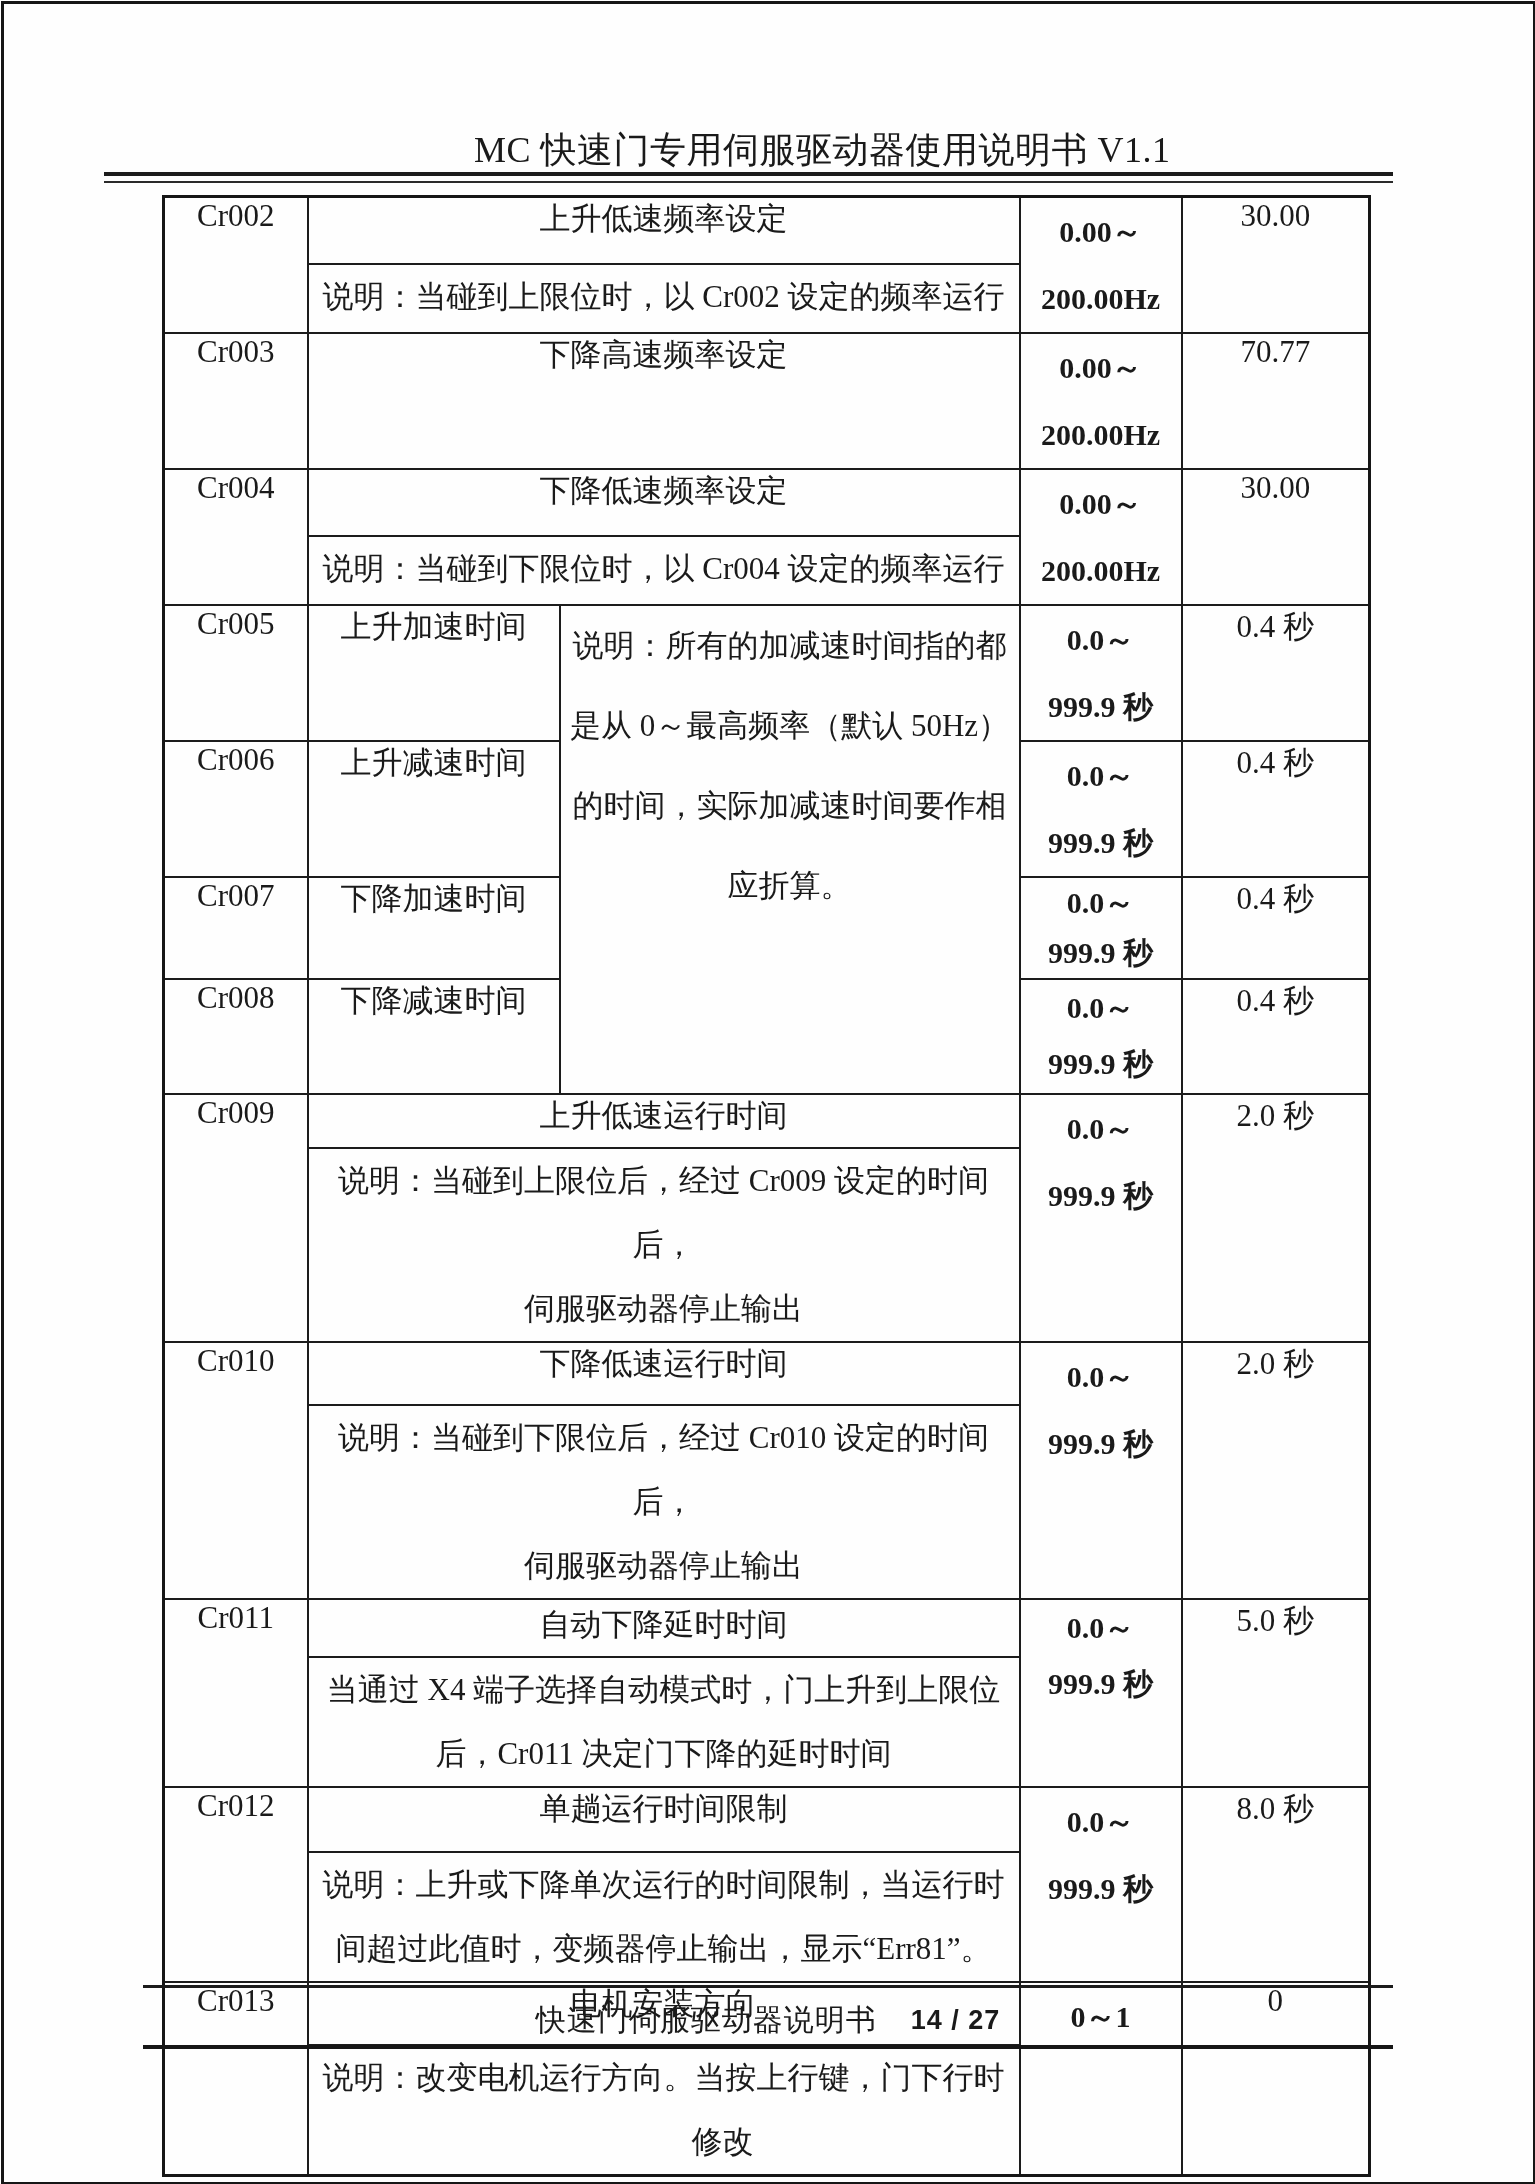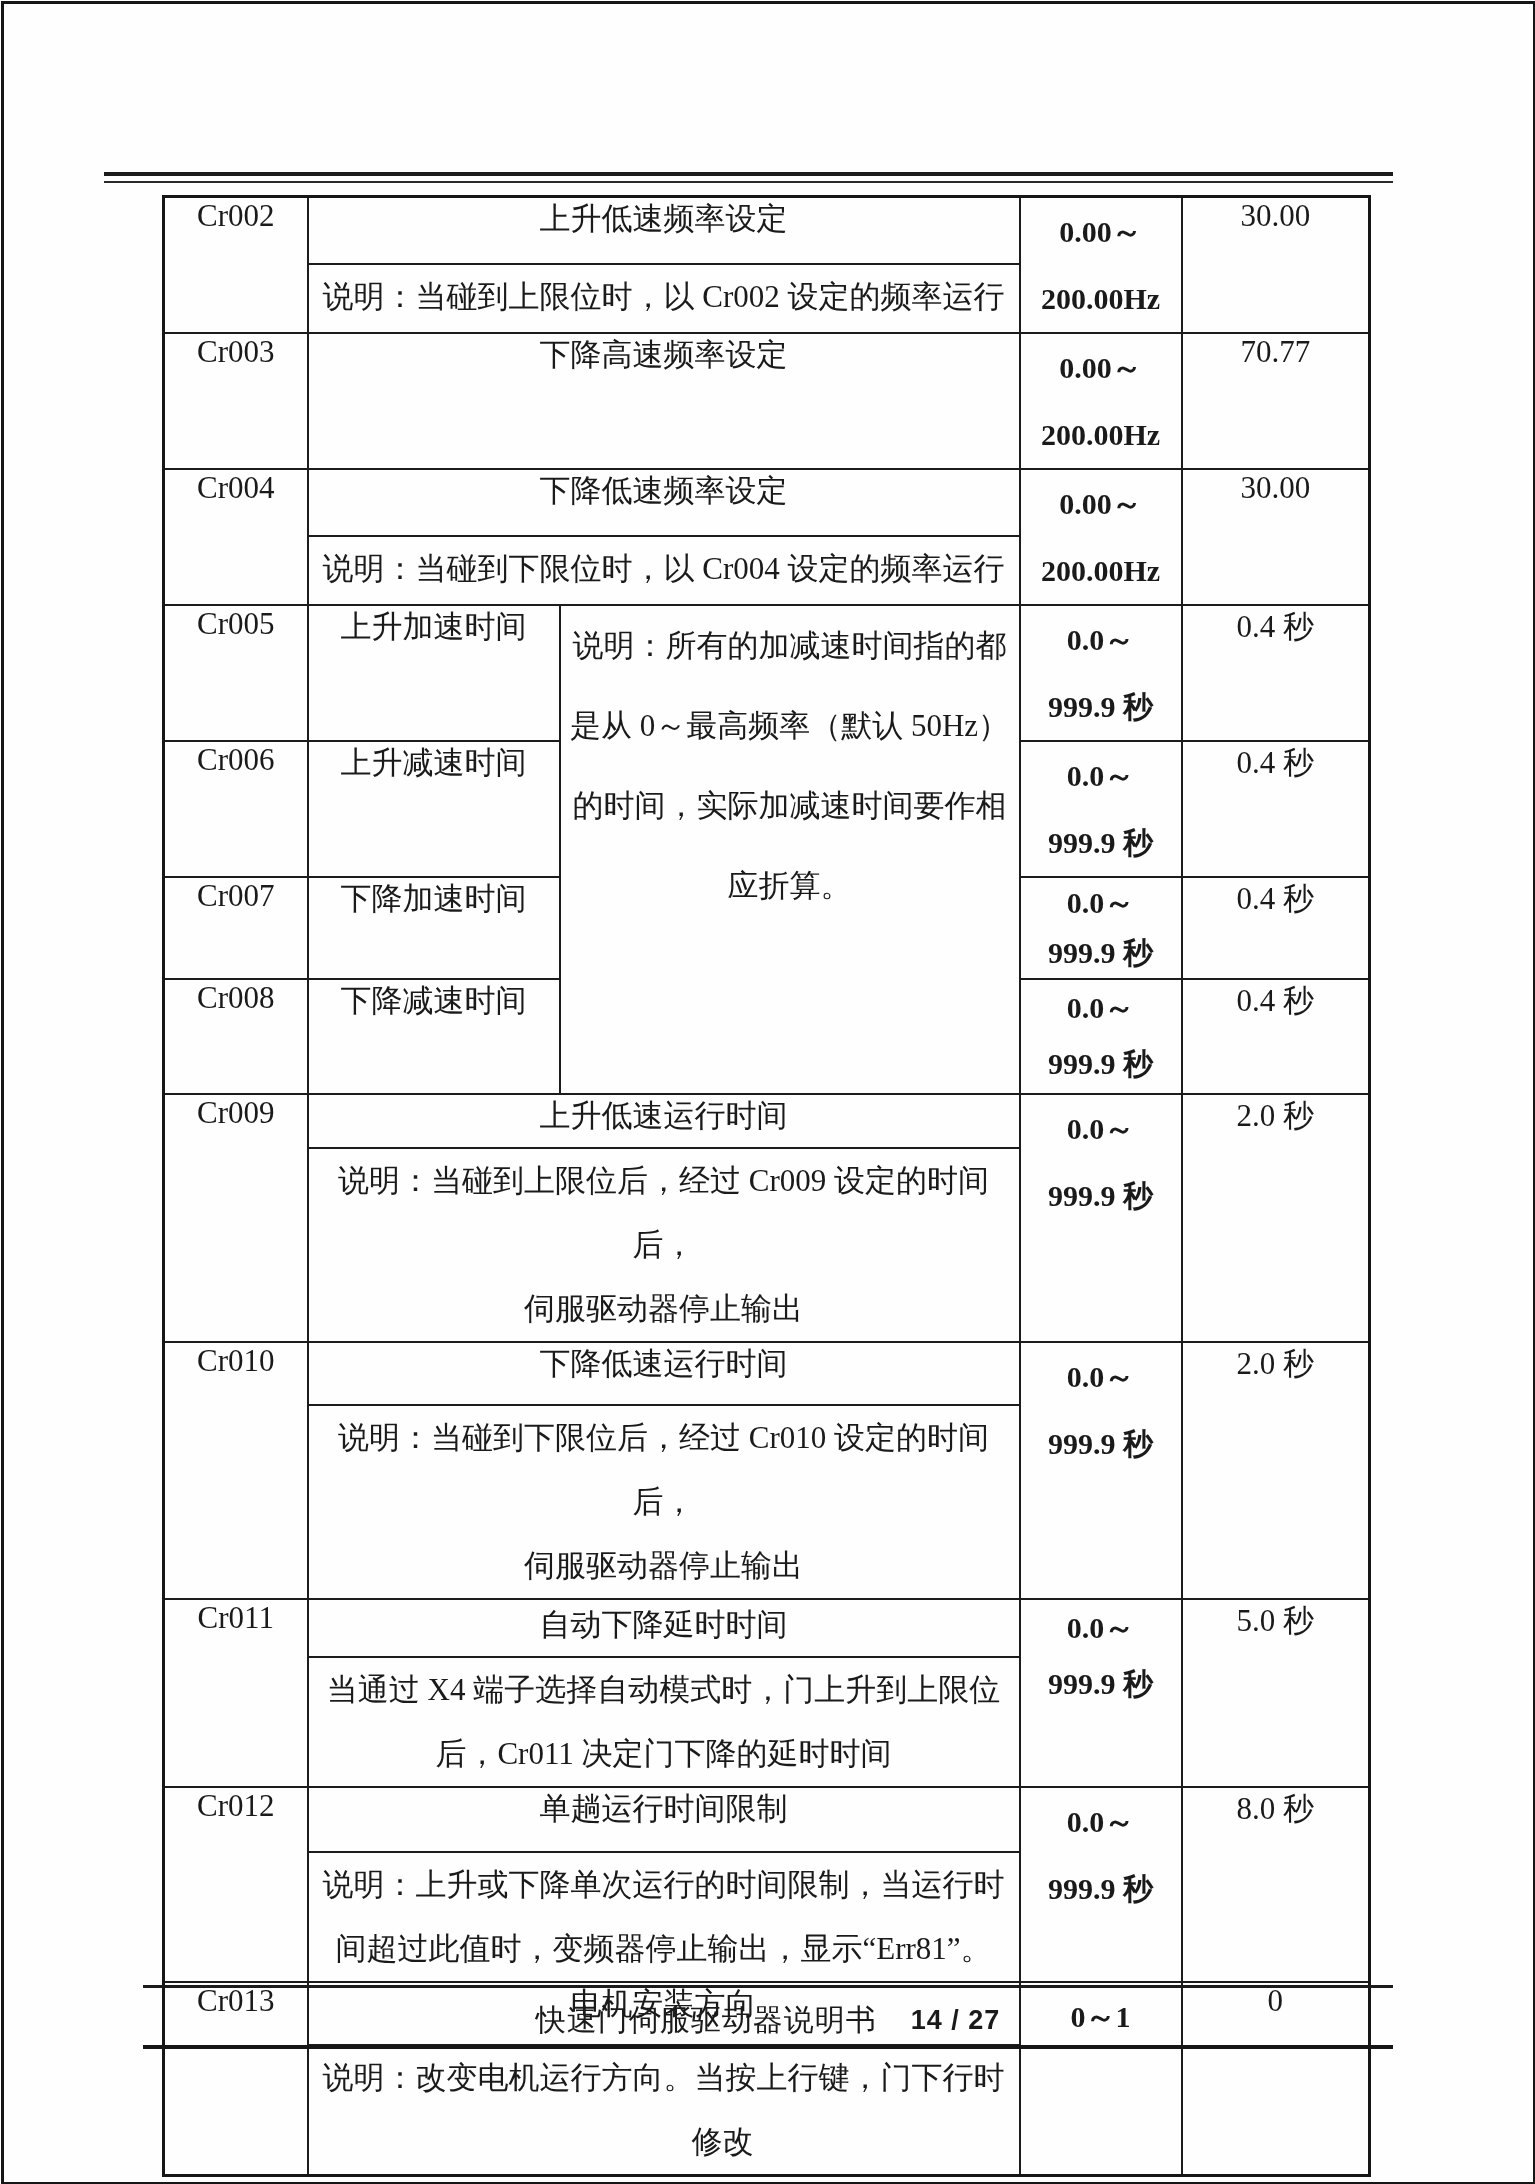--- a/index.html
+++ b/index.html
@@ -51,20 +51,21 @@
   }
   #ftr-doc{font-size:30px;letter-spacing:1px;}
   #ftr-page{font-family:"Liberation Sans","DejaVu Sans",sans-serif;font-size:27px;font-weight:700;letter-spacing:1px;}
 </style>
 </head>
 <body>
 
 <div id="page">
   <div id="frame"></div>
 
+  <div id="hdr-title">MC 快速门专用伺服驱动器使用说明书 V1.1</div>
   <div class="hdr-rule-thick"></div>
   <div class="hdr-rule-thin"></div>
 
   <table id="ptable">
     <colgroup>
       <col style="width:144px">
         <col style="width:252px">
         <col style="width:460px">
         <col style="width:162px">
         <col style="width:188px">

